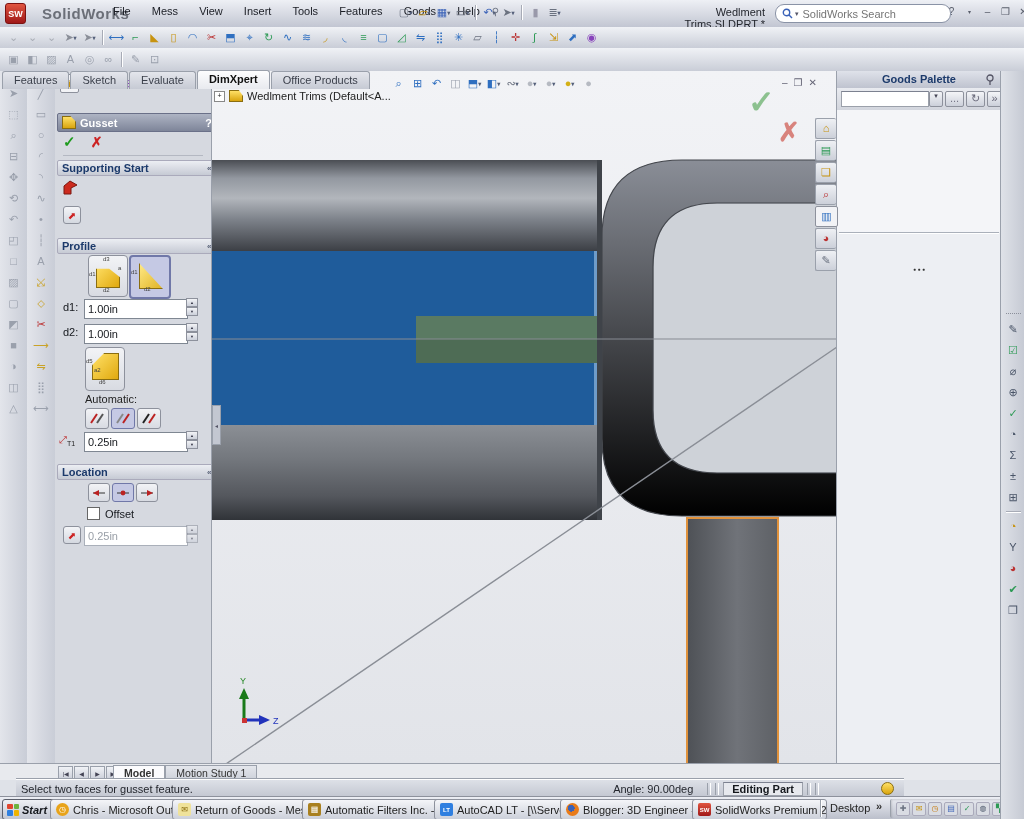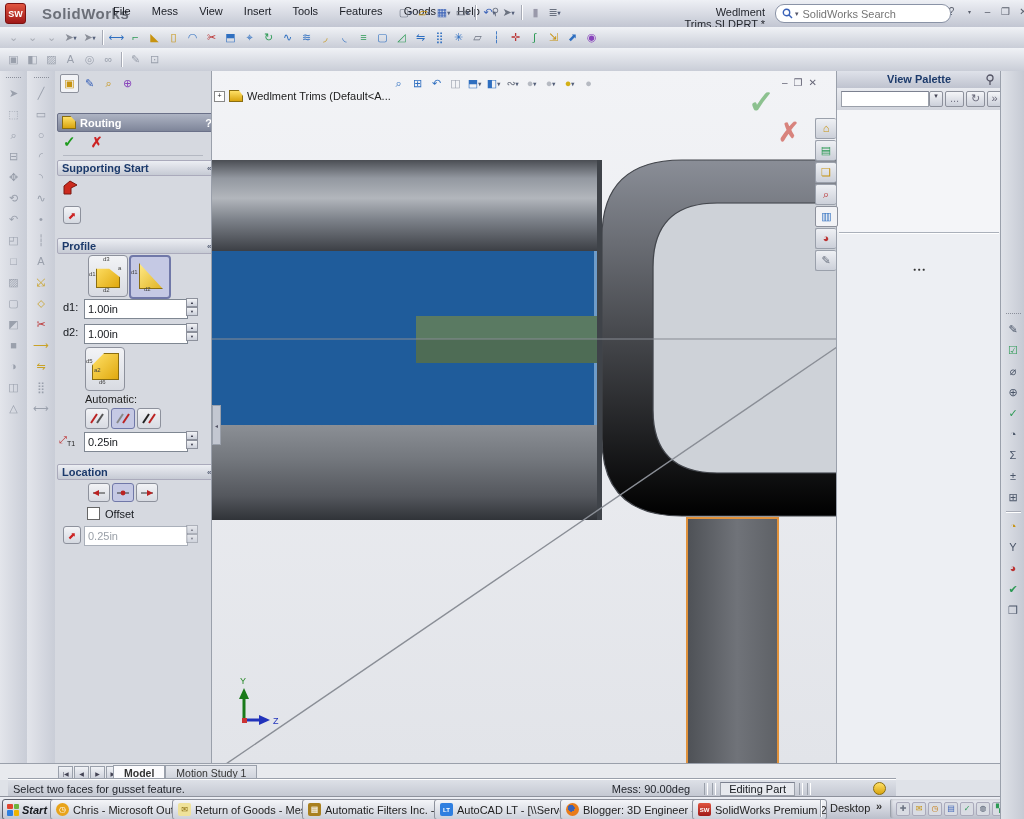--- a/index.html
+++ b/index.html
@@ -2,21 +2,21 @@
 <html><head>
 <meta charset="utf-8">
 <style>
   html,body{margin:0;padding:0;background:#9aa0aa;}
   #screen{position:relative;width:1024px;height:819px;overflow:hidden;
     font-family:"Liberation Sans",sans-serif;font-size:11px;color:#15181d;
     background:#dfe2e8;}
   .abs{position:absolute;}
   .bar{background:linear-gradient(#f0f2f6,#c9cdd7);}
   .raised{border:1px solid #8d919c;border-radius:2px;background:linear-gradient(#f4f5f8,#ccd0da);}
-  .sunken{border:1px solid #9ba0aa;border-top-color:#7c8190;background:#e7e9ee;}
+  .sunken{border:1px solid #9ba0aa;border-top-color:#7c8190;background:#e7e9ee;font-weight:bold;}
   
   .hstrip{display:flex;align-items:center;}
   .vstrip{display:flex;flex-direction:column;align-items:center;}
   .ticon{display:inline-flex;align-items:center;justify-content:center;
     width:17px;height:17px;margin:1px;border-radius:2px;flex:none;}
   .ticon i{font-style:normal;font-size:11px;line-height:1;}
   .vstrip .ticon{margin:2px 0;}
   .car{font-size:6px;color:#55607a;margin-left:0;}
   .tsep{width:1px;height:15px;background:#a7abb6;border-right:1px solid #fff;margin:0 3px;flex:none;}
   .vstrip .tsep{width:15px;height:1px;border-right:none;border-bottom:1px solid #fff;margin:3px 0;}
@@ -56,21 +56,21 @@
   .tp-tab{width:20px;height:19px;border:1px solid #9aa0ab;border-right:none;background:linear-gradient(#eef0f4,#ccd0d9);display:flex;align-items:center;justify-content:center;margin-bottom:1px;font-size:11px;}
   .tp-tab.active{background:#f2f3f6;width:21px;}
   #palette{left:836px;top:71px;width:164px;height:692px;background:#edeff3;border-left:1px solid #9aa0ab;}
   #palette-title{height:17px;background:linear-gradient(#dfe2ea,#bfc3cf);border-bottom:1px solid #a6aab4;color:#1c3a6b;font-weight:bold;text-align:center;line-height:17px;position:relative;}
   .tooltip{position:absolute;left:4px;top:166px;width:154px;height:24px;background:#f8ef69;border:1px solid #6b6530;border-radius:10px;color:#333;font-size:10.5px;display:flex;align-items:center;justify-content:center;box-shadow:1px 1px 2px rgba(0,0,0,.25);}
   
   #motionband{left:0;top:763px;width:1024px;height:16px;background:#e8eaee;border-top:1px solid #9aa0ab;}
   .mtab{display:inline-block;height:13px;padding:1px 10px 0;border:1px solid #9aa0ab;border-bottom:none;font-size:10.5px;color:#333;background:linear-gradient(#e4e6ec,#cdd1da);}
   .mtab.active{background:#fbfbfd;font-weight:bold;}
   .navbtn{display:inline-flex;align-items:center;justify-content:center;width:13px;height:12px;border:1px solid #9aa0ab;background:linear-gradient(#f0f2f6,#ccd0da);font-size:6px;color:#445;}
-  #statusbar{left:8px;top:779px;width:888px;height:17px;background:linear-gradient(#dde0e7,#c3c7d1);border-top:1px solid #fff;box-shadow:0 -1px 0 #9aa0ab;display:flex;align-items:center;}
+  #statusbar{left:16px;top:779px;width:888px;height:17px;background:linear-gradient(#dde0e7,#c3c7d1);border-top:1px solid #fff;box-shadow:0 -1px 0 #9aa0ab;display:flex;align-items:center;}
   .groove{width:2px;height:12px;border-left:1px solid #9aa0aa;border-right:1px solid #fff;margin:0 2px;}
   
   #taskbar{left:0;top:796px;width:1024px;height:23px;background:linear-gradient(#eceef4,#b9bdc9);border-top:1px solid #8d919c;display:flex;align-items:center;}
   .taskbtn{height:19px;border:1px solid #8d919c;border-radius:3px;background:linear-gradient(#f4f5f8,#ccd0da);display:flex;align-items:center;padding:0 5px;font-size:11px;color:#222;overflow:hidden;white-space:nowrap;position:absolute;top:2px;}
   .tbicon{width:13px;height:13px;border-radius:2px;margin-right:4px;display:flex;align-items:center;justify-content:center;color:#fff;font-size:8px;flex:none;}
   #start-btn{position:absolute;left:2px;top:2px;width:46px;height:19px;border:1px solid #5a5e6a;border-radius:3px;background:linear-gradient(#eef0f5,#c2c6d2);display:flex;align-items:center;padding:0 4px;font-weight:bold;font-style:italic;}
   .flag{width:12px;height:12px;display:grid;grid-template-columns:1fr 1fr;grid-template-rows:1fr 1fr;gap:1px;margin-right:3px;}
   .flag b{border-radius:1px;}
   .trayicon{width:12px;height:12px;border-radius:2px;margin:0 1px;display:inline-flex;align-items:center;justify-content:center;font-size:9px;flex:none;}
 </style>
@@ -267,20 +267,23 @@
       </span>
       <span class="tsep"></span>
       <span class="ticon">
         <i style="font-style: normal; font-size: 11px; color: rgb(154, 160, 172);">✎</i>
       </span>
       <span class="ticon">
         <i style="font-style: normal; font-size: 11px; color: rgb(154, 160, 172);">⊡</i>
       </span>
     </div>
 
+  <div class="abs" style="left:2px;top:71px;height:17px;z-index:5;">
+    <span class="cmdtab">Features</span><span class="cmdtab">Sketch</span><span class="cmdtab">Evaluate</span><span class="cmdtab active">DimXpert</span><span class="cmdtab">Office Products</span>
+  </div>
 
   <div class="abs vstrip" style="left:0;top:71px;width:27px;height:692px;background:linear-gradient(90deg,#e3e5eb,#c9cdd7);border-right:1px solid #b0b4be;padding-top:4px;">
     <span class="grip"></span>
     <span class="vstrip">
         <span class="ticon">
           <i style="font-style: normal; font-size: 11px; color: rgb(154, 160, 172);">➤</i>
         </span>
         <span class="ticon">
           <i style="font-style: normal; font-size: 11px; color: rgb(154, 160, 172);">⬚</i>
         </span>
@@ -392,21 +395,21 @@
         </span>
         <span class="ticon">
           <i style="font-style: normal; font-size: 11px; color: rgb(199, 147, 16);">⌕</i>
         </span>
         <span class="ticon">
           <i style="font-style: normal; font-size: 11px; color: rgb(136, 68, 187);">⊕</i>
         </span>
       </div>
     <div class="pm-header">
       <span style="width:12px;height:11px;background:linear-gradient(#ffe066,#d9a50f);border:1px solid #8a6d10;clip-path:polygon(0 0,60% 0,100% 45%,100% 100%,0 100%);margin-right:4px;"></span>
-      <span>Routing</span>
+      <span>Gusset</span>
       <span style="margin-left:auto;">?</span>
     </div>
     <div class="abs" style="left:8px;top:62px;width:140px;border-bottom:1px solid #b4b8c2;padding-bottom:4px;">
       <span style="color:#1f9b1f;font-weight:bold;font-size:15px;">✓</span>
       <span style="color:#cc2222;font-weight:bold;font-size:14px;margin-left:12px;">✗</span>
     </div>
 
     <div class="sec-head" style="top:89px;">
       <span>Supporting Start</span>
         <span class="chev">««</span>
@@ -653,21 +656,21 @@
       <span class="ticon tp-tab" style="margin: 0px 0px 1px;">
         <i style="font-style: normal; font-size: 11px; color: rgb(187, 51, 51);">◕</i>
       </span>
       <span class="ticon tp-tab" style="margin: 0px 0px 1px;">
         <i style="font-style: normal; font-size: 11px; color: rgb(107, 114, 128);">✎</i>
       </span>
     </div>
 
   <div id="palette" class="abs" style="z-index:5;">
     <div id="palette-title">
-      <span>View Palette</span>
+      <span>Goods Palette</span>
       <svg class="abs" style="right:5px;top:3px;" width="11" height="11">
           <circle cx="5" cy="4" r="3" fill="none" stroke="#556" stroke-width="1.3"></circle>
           <line x1="5" y1="7" x2="5" y2="11" stroke="#556" stroke-width="1.3"></line>
         </svg>
     </div>
     <div class="abs" style="left:0;top:17px;width:164px;height:22px;background:linear-gradient(#e9ebf0,#d2d5dd);border-bottom:1px solid #b6bac4;">
       <span class="abs sunken" style="left:4px;top:3px;width:86px;height:14px;background:#fff;"></span>
       <span class="abs raised" style="left:92px;top:3px;width:12px;height:14px;font-size:7px;text-align:center;color:#445;">▾</span>
       <span class="abs raised" style="left:108px;top:3px;width:17px;height:14px;text-align:center;color:#778;">...</span>
       <span class="abs raised" style="left:129px;top:3px;width:17px;height:14px;text-align:center;color:#667;">↻</span>
@@ -734,21 +737,21 @@
       <span class="navbtn">▶</span>
       <span class="navbtn">▶|</span>
     </span>
     <span class="abs" style="left:113px;top:1px;">
       <span class="mtab active">Model</span><span class="mtab">Motion Study 1</span>
     </span>
   </div>
 
   <div id="statusbar" class="abs">
     <span style="margin-left:5px;color:#23262d;">Select two faces for gusset feature.</span>
-    <span style="margin-left:auto;color:#23262d;">Mess: 90.00deg</span>
+    <span style="margin-left:auto;color:#23262d;">Angle: 90.00deg</span>
     <span class="groove" style="margin-left:14px;"></span>
       <span class="groove"></span>
     <span class="sunken" style="padding:0 8px;height:12px;line-height:12px;margin:0 2px;">Editing Part</span>
     <span class="groove"></span>
       <span class="groove"></span>
     <span style="width:60px;"></span>
     <span style="width:11px;height:11px;border-radius:50%;background:linear-gradient(#ffe066,#d9a50f);border:1px solid #8a6d10;margin-right:10px;flex:none;"></span>
   </div>
 
   <div id="taskbar" class="abs">

